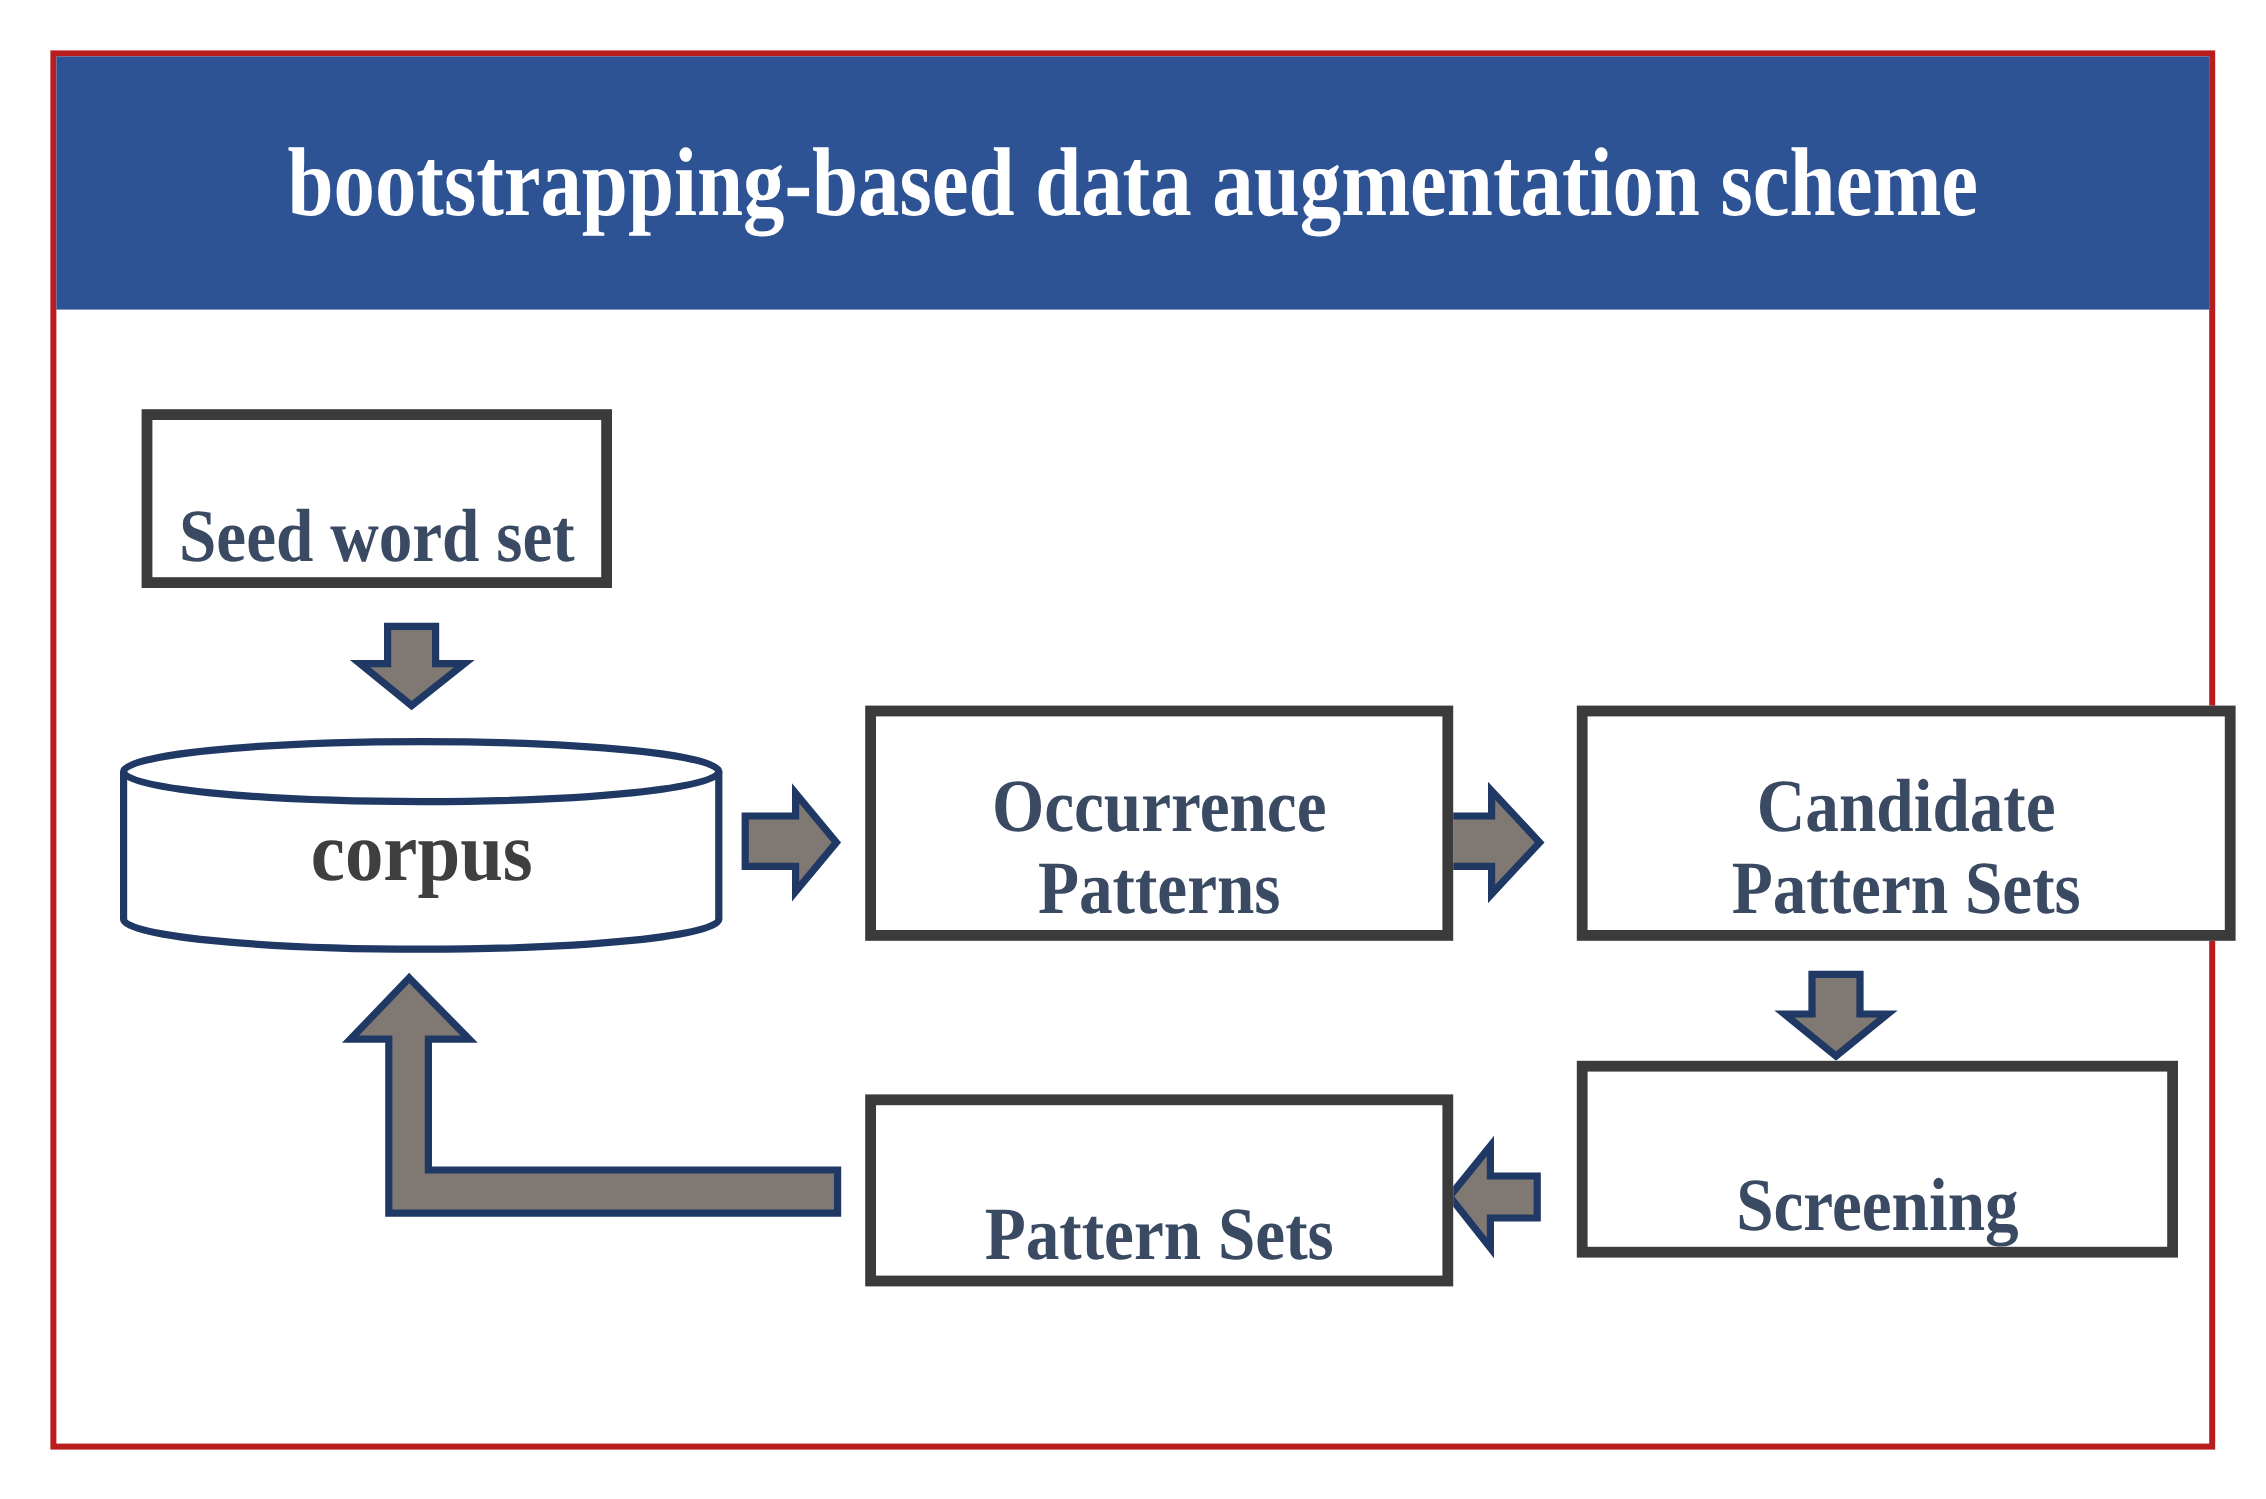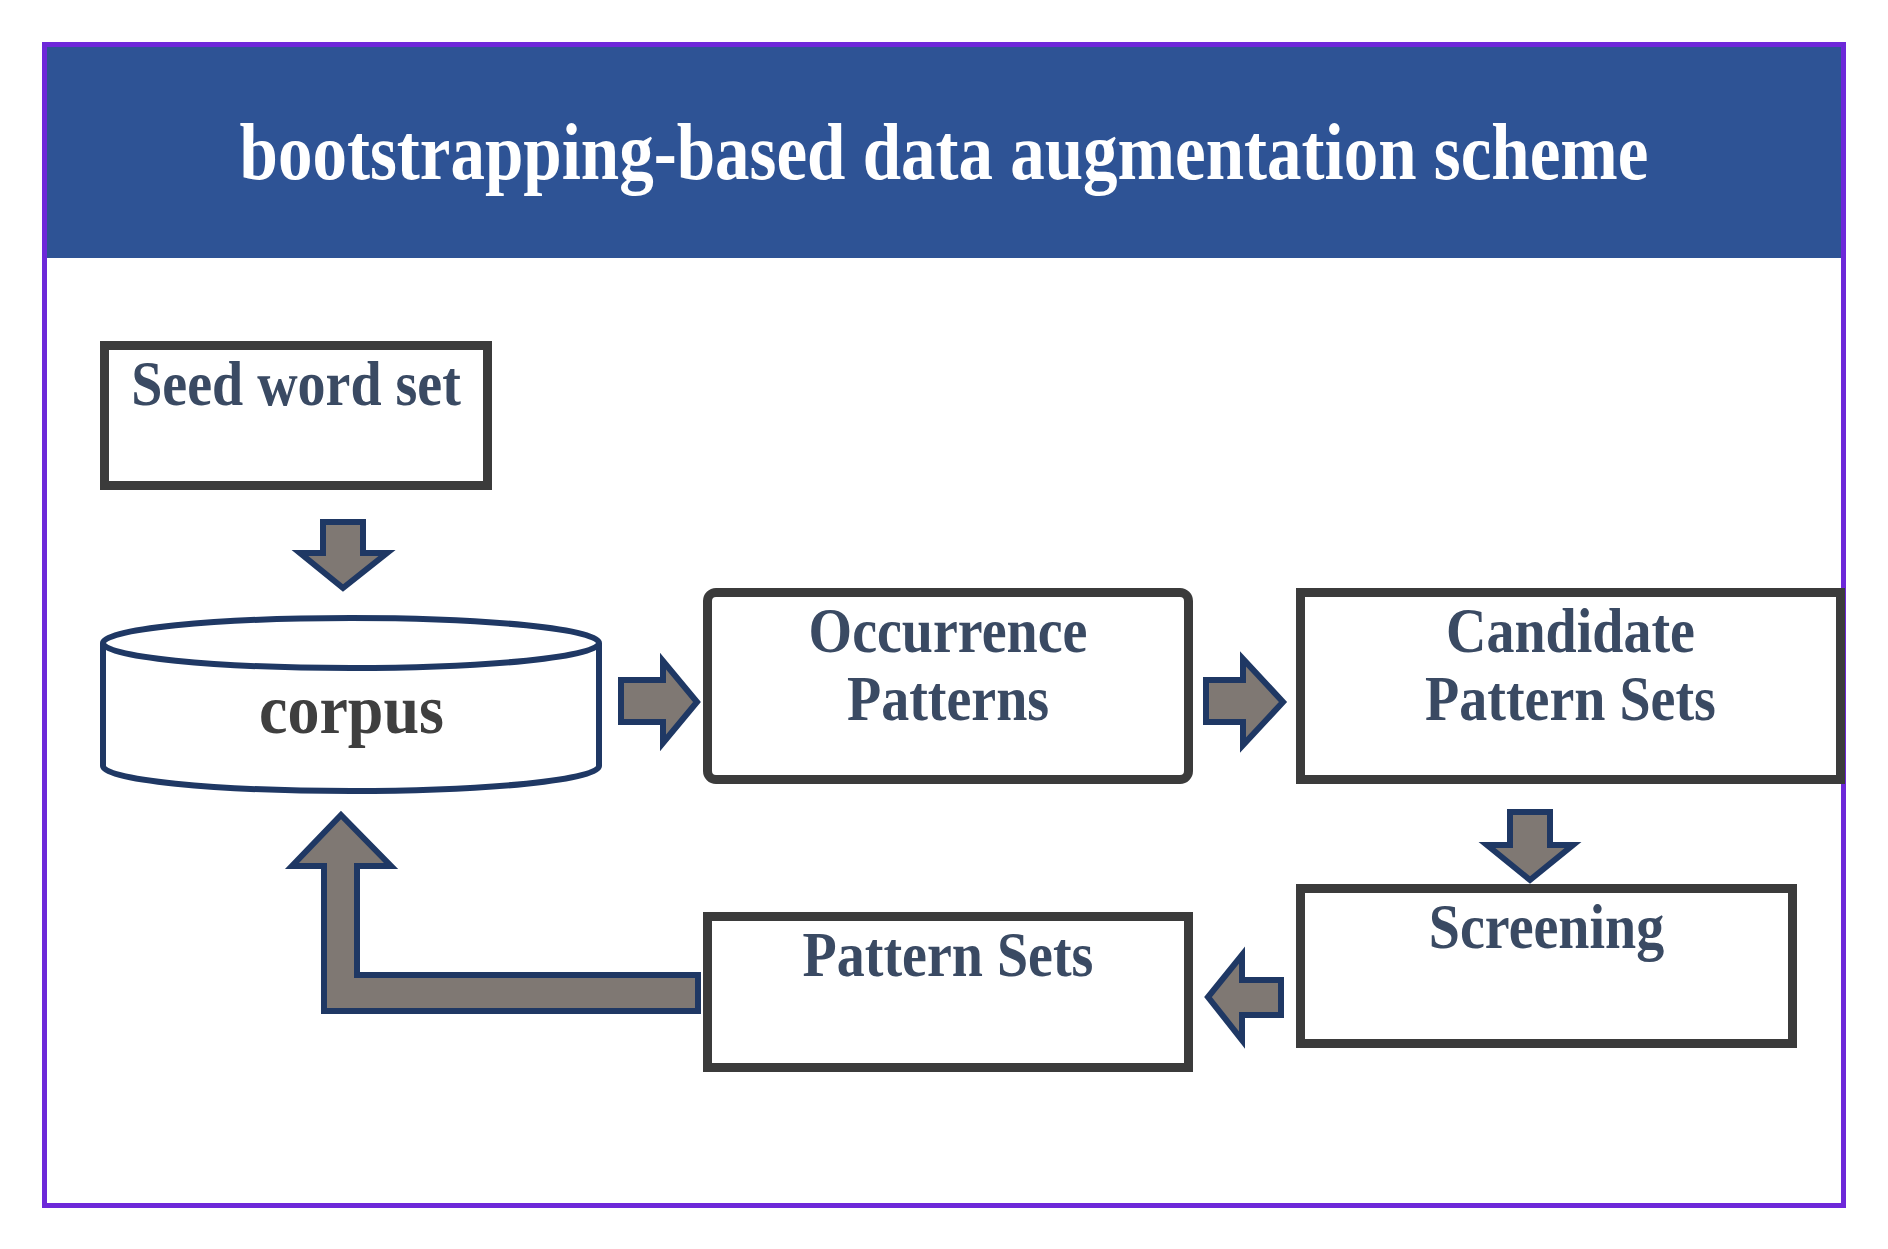--- a/index.html
+++ b/index.html
@@ -14,21 +14,21 @@
     overflow: hidden;
     font-family: "Liberation Serif", serif;
   }
   
   .frame {
     position: absolute;
     left: 42px;
     top: 42px;
     width: 1804px;
     height: 1166px;
-    border: 5px solid #6d28d9;
+    border: 5px solid #b91c1c;
     box-sizing: border-box;
     background: #ffffff;
   }
   .header {
     position: absolute;
     left: 0;
     top: 0;
     width: 100%;
     height: 211px;
     background: #2e5395;
@@ -66,34 +66,35 @@
   }
   
   .node {
     position: absolute;
     box-sizing: border-box;
     background: #ffffff;
     border: 9px solid #3b3b3b;
     display: flex;
     flex-direction: column;
     align-items: center;
-    justify-content: flex-start;
+    justify-content: flex-end;
     text-align: center;
+    margin-left: 18px;
   }
   .node .lbl {
     color: #3a4a63;
     font-weight: bold;
     font-size: 56px;
     line-height: 1.22;
     white-space: nowrap;
     transform: scale(1.0, 1.12);
     transform-origin: center center;
   }
   #node-seed       { left: 100px; top: 341px; width: 392px; height: 149px; }
-  #node-occurrence { left: 703px; top: 588px; width: 490px; height: 196px; border-radius: 13px; }
+  #node-occurrence { left: 703px; top: 588px; width: 490px; height: 196px; }
   #node-candidate  { left: 1296px; top: 588px; width: 549px; height: 196px; }
   #node-pattern    { left: 703px; top: 912px; width: 490px; height: 160px; }
   #node-screening  { left: 1296px; top: 884px; width: 501px; height: 164px; }
   
   .corpus-label {
     position: absolute;
     left: 103px;
     top: 678px;
     width: 497px;
     text-align: center;

